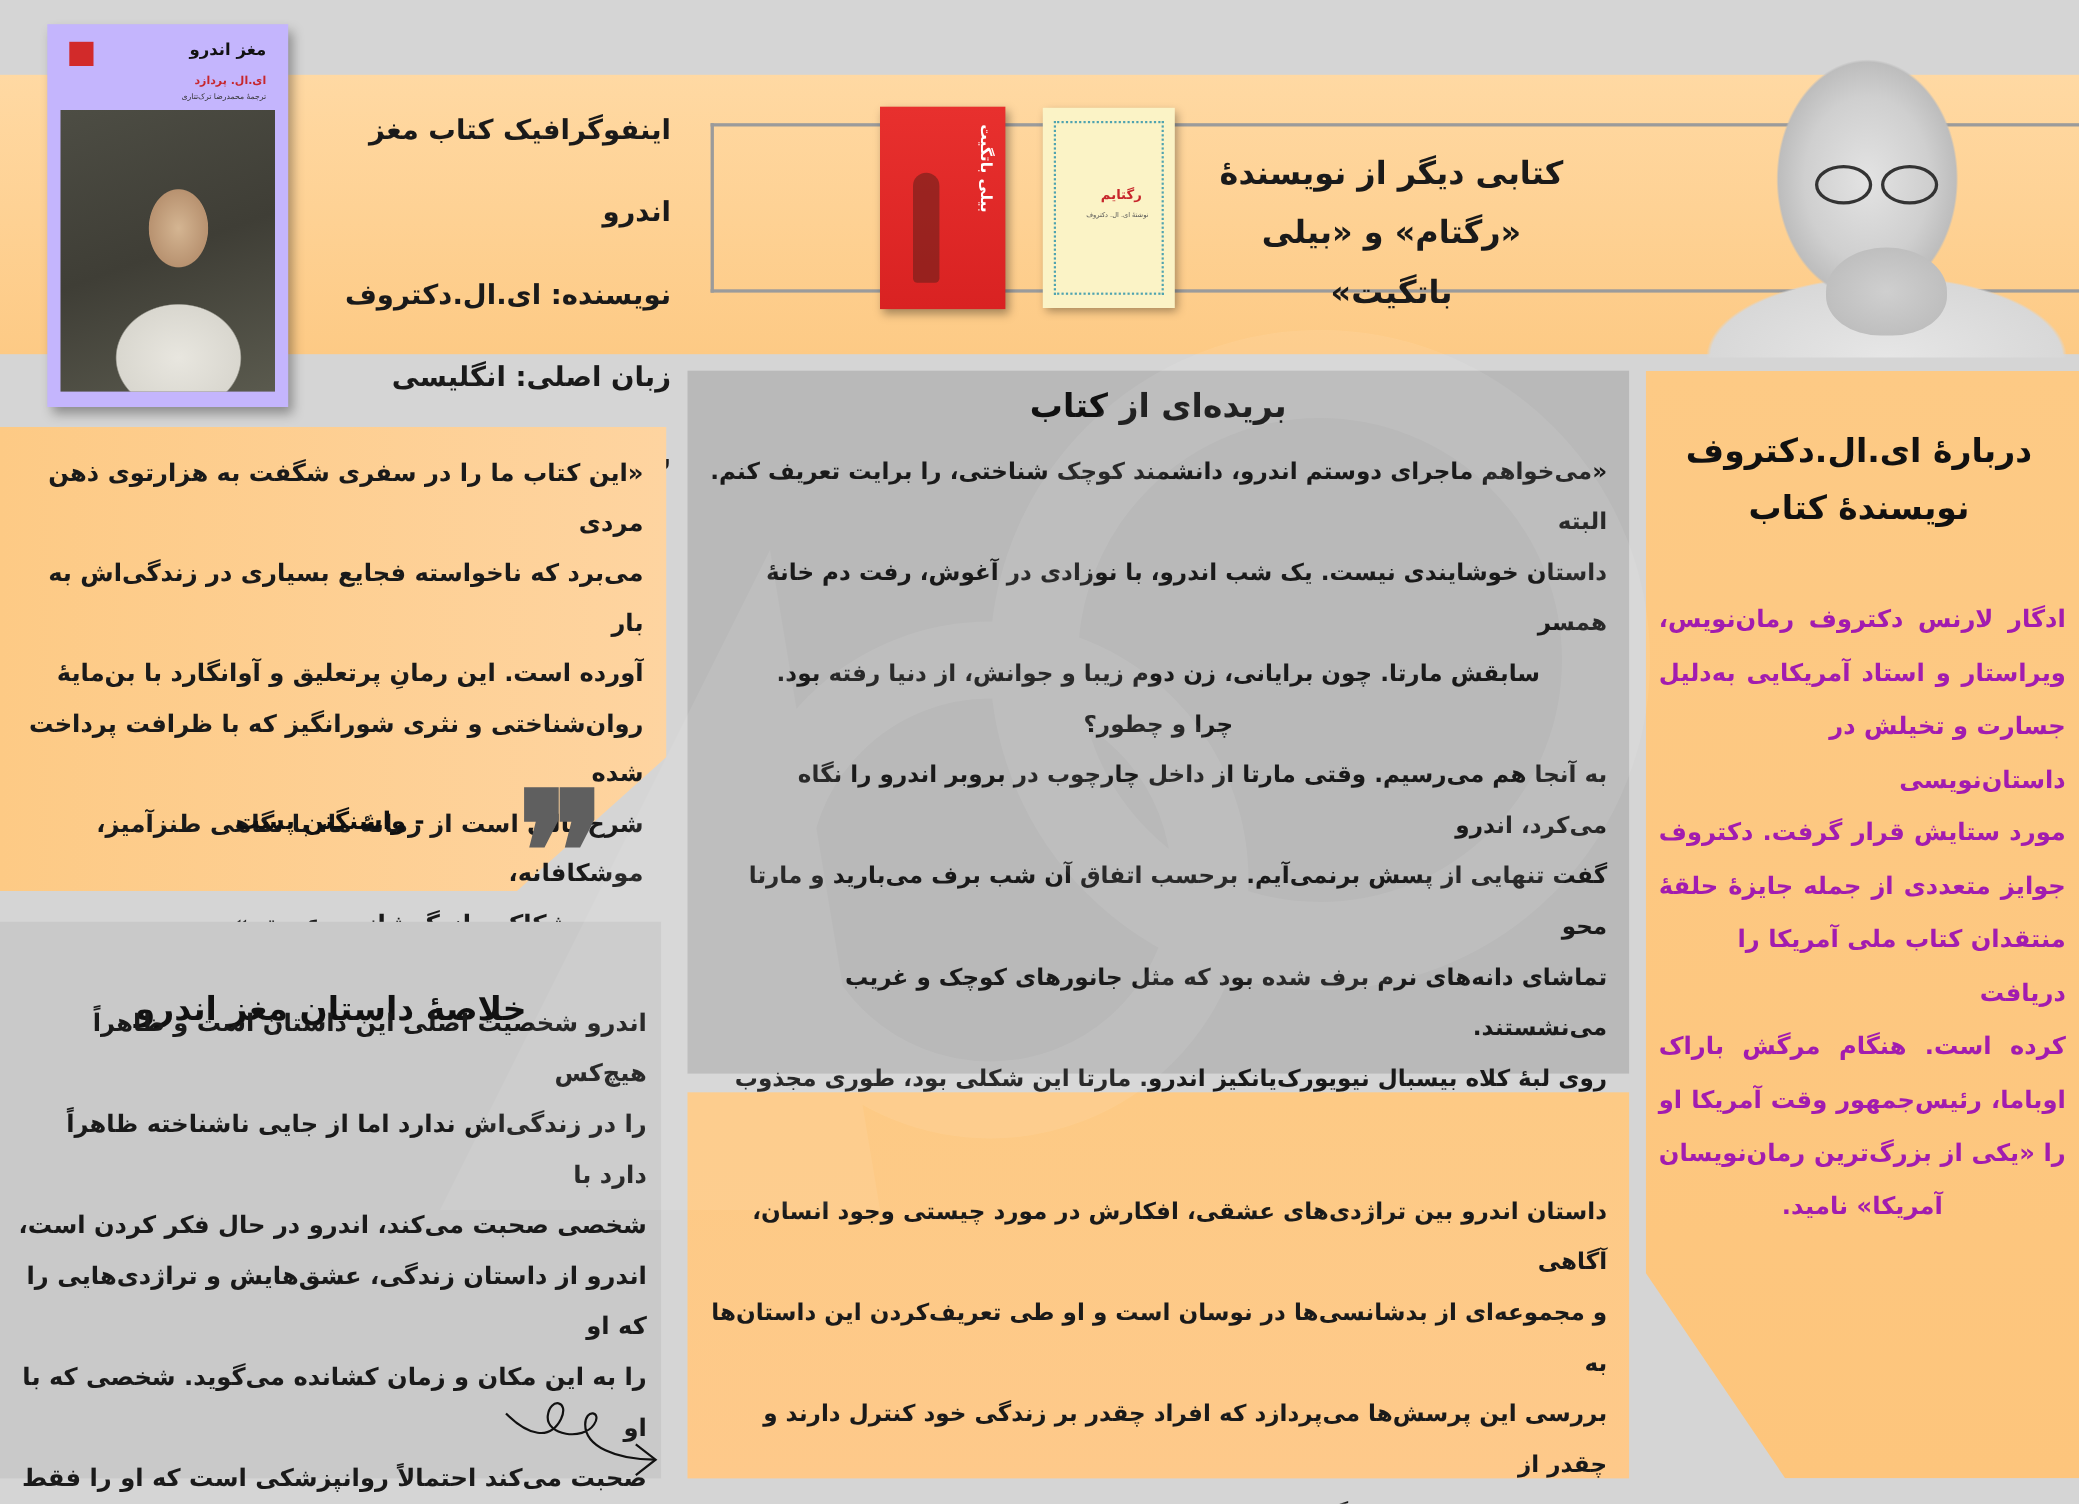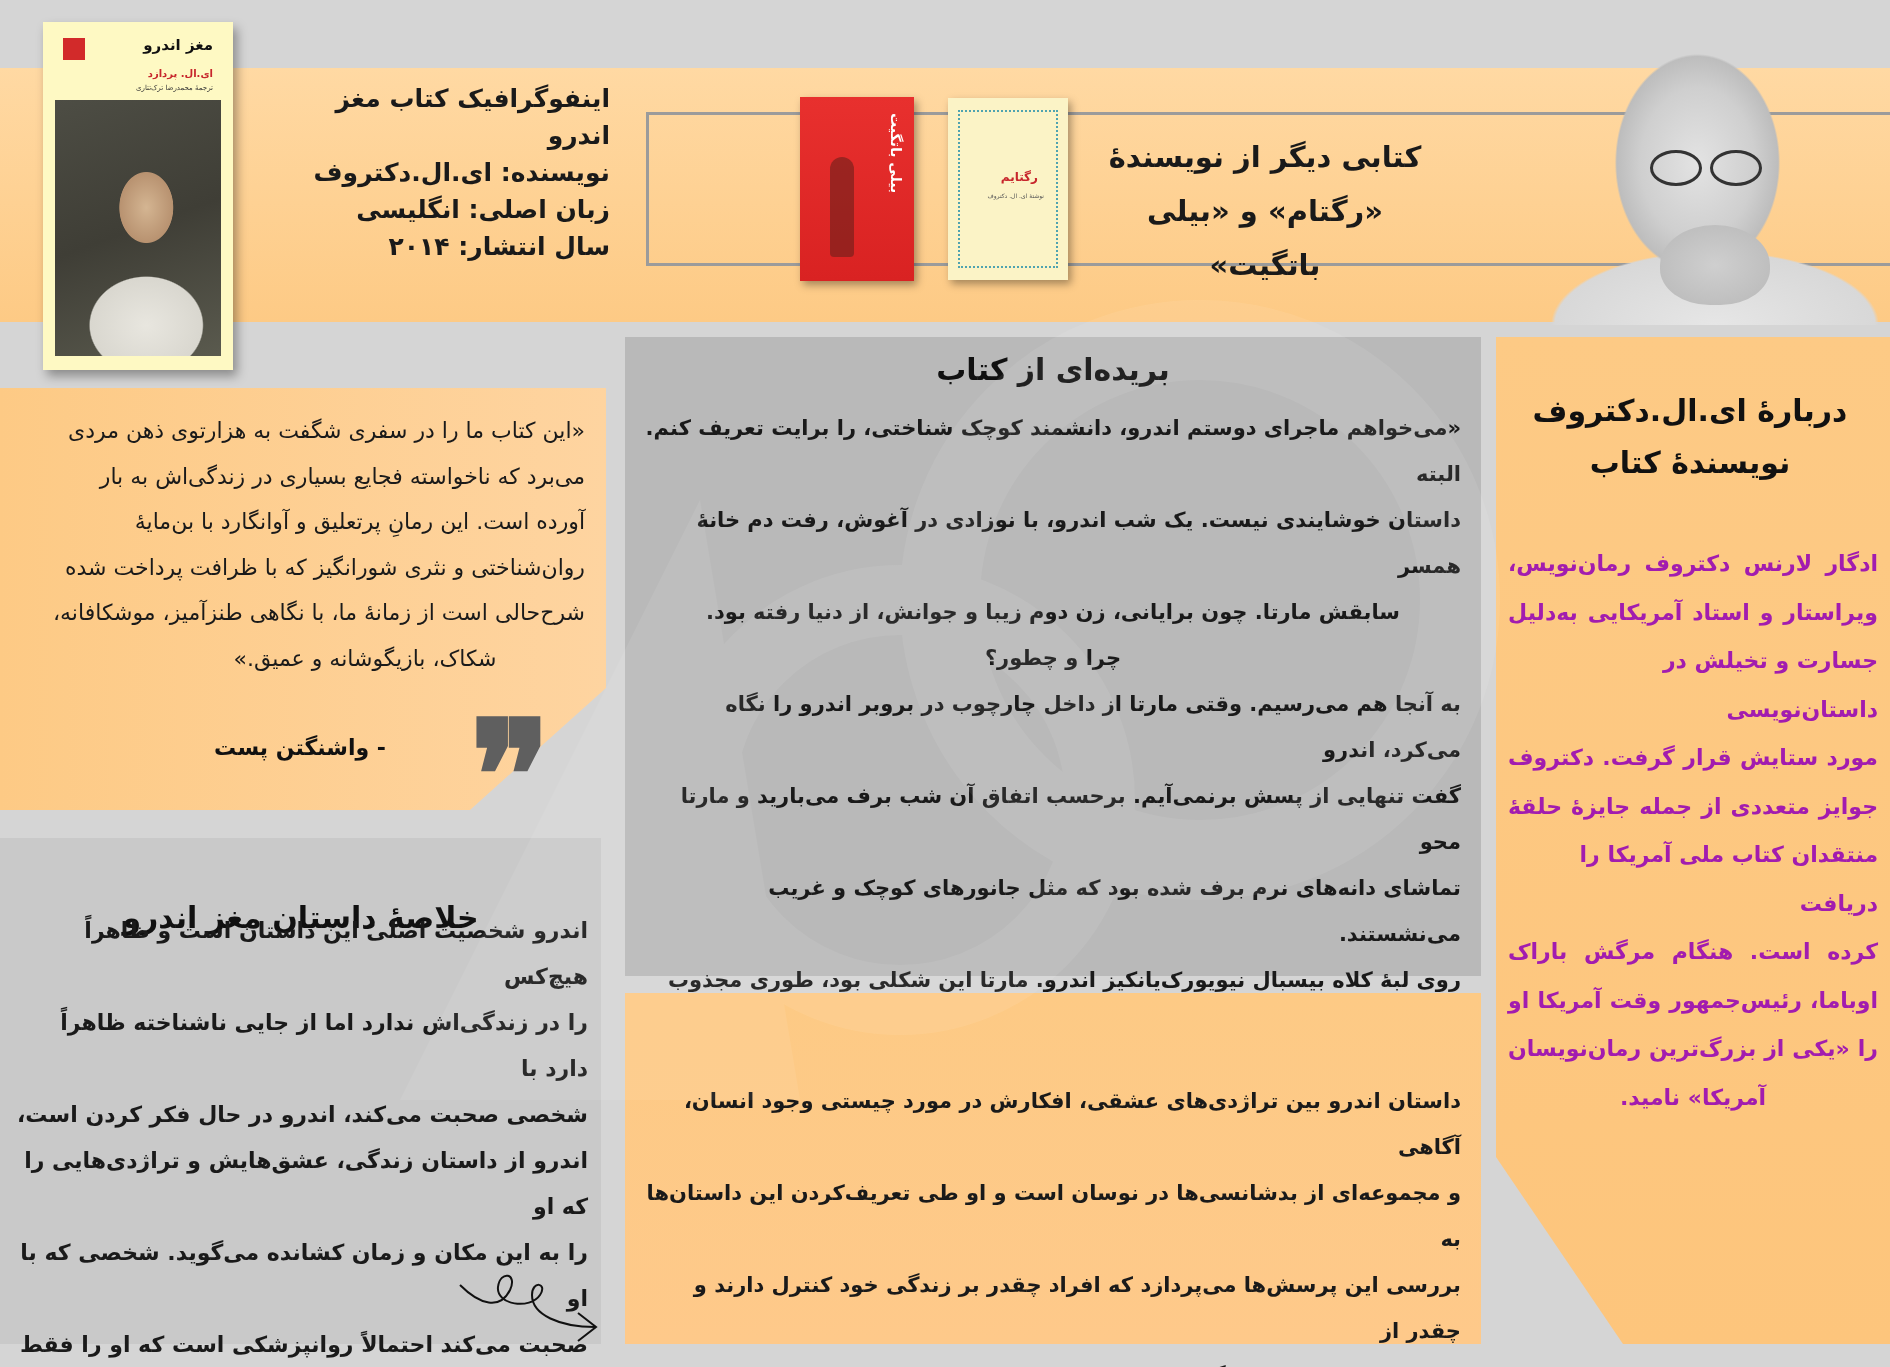--- a/index.html
+++ b/index.html
@@ -13,37 +13,37 @@
   .abs { position: absolute; }
   .band {
     left: 0; top: 68px; width: 1890px; height: 254px;
     background: linear-gradient(180deg, #ffd9a3 0%, #fdca85 100%);
   }
   .frame {
     left: 646px; top: 112px; width: 1244px; height: 154px;
     border: 3px solid #9b9b9b; border-right: none;
   }
   .book-cover {
-    left: 43px; top: 22px; width: 190px; height: 348px;
-    background: #fef9c3; box-shadow: 4px 6px 10px rgba(0,0,0,0.35);
+    left: 43px; top: 22px; width: 219px; height: 348px;
+    background: #c4b5fd; box-shadow: 4px 6px 10px rgba(0,0,0,0.35);
   }
   .book-cover .cover-title { position:absolute; right: 20px; top: 14px; font-size: 15px; font-weight: bold; }
   .book-cover .cover-logo { position:absolute; left: 20px; top: 16px; width: 22px; height: 22px; background:#d22a2a; }
   .book-cover .cover-author { position:absolute; right: 20px; top: 46px; font-size: 10px; color:#c7262c; font-weight:bold; }
   .book-cover .cover-translator { position:absolute; right: 20px; top: 62px; font-size: 7px; color:#333; }
   .book-cover .cover-art {
     position:absolute; left: 12px; right: 12px; top: 78px; bottom: 14px;
     background:
       radial-gradient(ellipse 38px 50px at 55% 42%, #d4b592 0%, #b89270 70%, transparent 72%),
       radial-gradient(ellipse 70px 60px at 55% 88%, #e8e6df 0%, #d9d7cf 80%, transparent 82%),
       linear-gradient(160deg, #4d4d44 0%, #3f3e36 50%, #5a5a4e 100%);
   }
   .info-lines {
     left: 270px; top: 80px; width: 340px; text-align: right;
-    font-size: 25px; line-height: 37px; font-weight: bold; color: #1a1a1a;
+    font-size: 25px; line-height: 75px; font-weight: bold; color: #1a1a1a;
   }
   .other-book-red {
     left: 800px; top: 97px; width: 114px; height: 184px;
     background: linear-gradient(180deg, #e8302e, #d92222);
     box-shadow: 3px 4px 8px rgba(0,0,0,0.35);
   }
   .other-book-red .t { position:absolute; right: 10px; top: 16px; color:#fff; font-weight:bold; font-size: 14px; writing-mode: vertical-rl; }
   .other-book-red .shape { position:absolute; left: 30px; top: 60px; width: 24px; height: 100px; background:#6b1f1a; border-radius: 12px 12px 4px 4px; opacity:.6; }
   .other-book-cream {
     left: 948px; top: 98px; width: 120px; height: 182px;
@@ -70,21 +70,21 @@
   .author-photo .beard { position:absolute; left: 120px; top: 195px; width: 110px; height: 80px; background: radial-gradient(ellipse at center, #cfcfcf, #b8b8b8); border-radius: 50% 50% 45% 45%; }
 
   
   .quote-box {
     left: 0; top: 388px; width: 606px; height: 422px;
     background: linear-gradient(90deg, #fdca85, #fed4a0);
     clip-path: polygon(0 0, 100% 0, 100% 300px, 470px 422px, 0 422px);
   }
   .quote-text {
     left: 15px; top: 408px; width: 570px; text-align: right;
-    font-size: 22px; line-height: 45.5px; font-weight: normal; color: #1a1a1a;
+    font-size: 22px; line-height: 45.5px; font-weight: bold; color: #1a1a1a;
   }
   .quote-text .center { text-align: center; display:block; padding-left: 130px; }
   .quote-source { left: 200px; top: 735px; width: 200px; text-align: center; font-size: 22px; font-weight: bold; }
   .quote-mark {
     left: 470px; top: 700px; font-size: 150px; line-height: 150px; color: #5f5f5f; font-weight: bold;
     font-family: "DejaVu Serif", serif; height: 80px; overflow: visible;
   }
 
   
   .summary-box {

